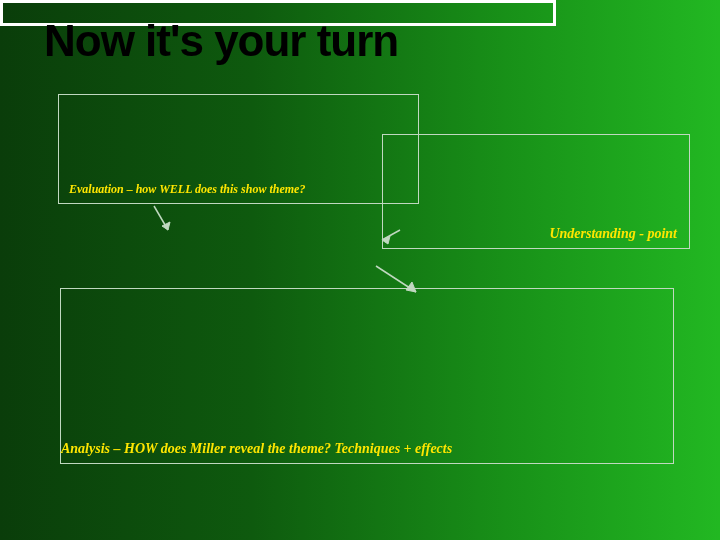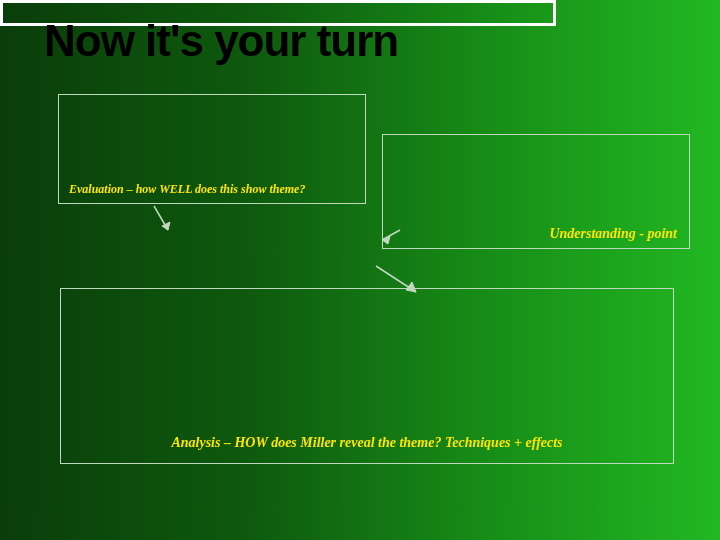--- a/index.html
+++ b/index.html
@@ -22,21 +22,21 @@
     letter-spacing: -1px;
   }
   .box {
     position: absolute;
     border: 1px solid #c0d8c0;
     background: transparent;
   }
   .box-eval {
     left: 58px;
     top: 94px;
-    width: 308px;
+    width: 361px;
     height: 110px;
   }
   .box-understand {
     left: 382px;
     top: 134px;
     width: 308px;
     height: 115px;
   }
   .box-white {
     left: 98px;
@@ -65,22 +65,22 @@
     font-size: 12px;
   }
   .label-understand {
     right: 12px;
     bottom: 6px;
     font-size: 14px;
   }
   .label-analysis {
     left: 0;
     right: 0;
-    bottom: 12px;
-    text-align: center;
+    bottom: 6px;
+    text-align: left;
     font-size: 14px;
   }
   .arrow {
     position: absolute;
     stroke: #c0d8c0;
     fill: #c0d8c0;
   }
 </style>
 </head>
 <body>

